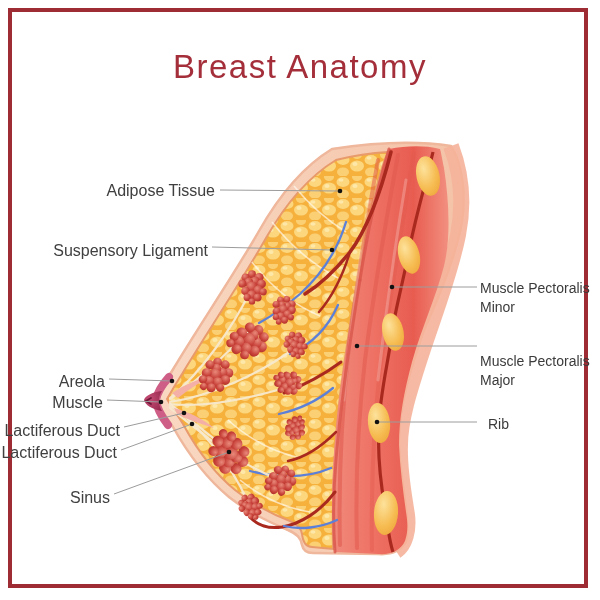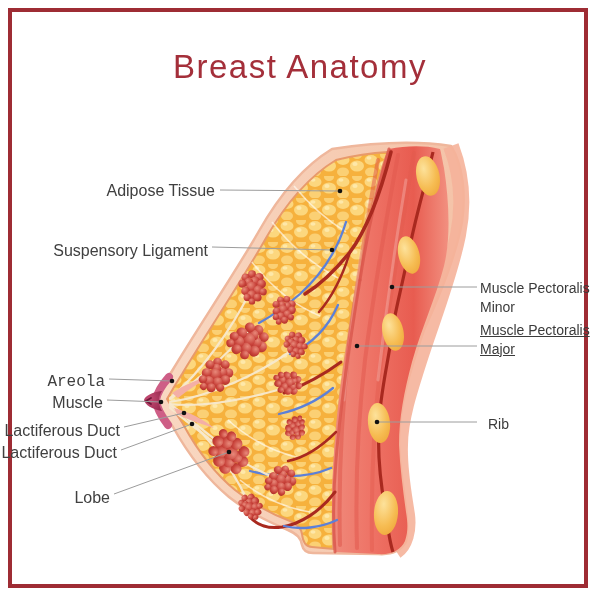--- a/index.html
+++ b/index.html
@@ -238,21 +238,21 @@
     <circle cx="192" cy="424" r="2.3"></circle>
     <circle cx="229" cy="452" r="2.3"></circle>
     <circle cx="392" cy="287" r="2.3"></circle>
     <circle cx="357" cy="346" r="2.3"></circle>
     <circle cx="377" cy="422" r="2.3"></circle>
   </g>
 </svg>
 
 <div class="lbl" style="right:385px;top:183px;">Adipose Tissue</div>
 <div class="lbl" style="right:392px;top:243px;margin-left:12px;">Suspensory Ligament</div>
-<div class="lbl" style="right:495px;top:374px;font-family:Liberation Mono, monospace;">Areola</div>
+<div class="lbl" style="right:495px;top:374px;">Areola</div>
 <div class="lbl" style="right:497px;top:395px;">Muscle</div>
 <div class="lbl" style="right:480px;top:423px;">Lactiferous Duct</div>
 <div class="lbl" style="right:483px;top:445px;">Lactiferous Duct</div>
-<div class="lbl" style="right:490px;top:490px;">Lobe</div>
+<div class="lbl" style="right:490px;top:490px;">Sinus</div>
 
 <div class="lbl-right" style="left:480px;top:279px;">Muscle Pectoralis Minor</div>
-<div class="lbl-right" style="left:480px;top:321px;text-decoration:underline;">Muscle Pectoralis Major</div>
+<div class="lbl-right" style="left:480px;top:352px;">Muscle Pectoralis Major</div>
 <div class="lbl-right" style="left:488px;top:415px;">Rib</div>
 
 </body></html>

